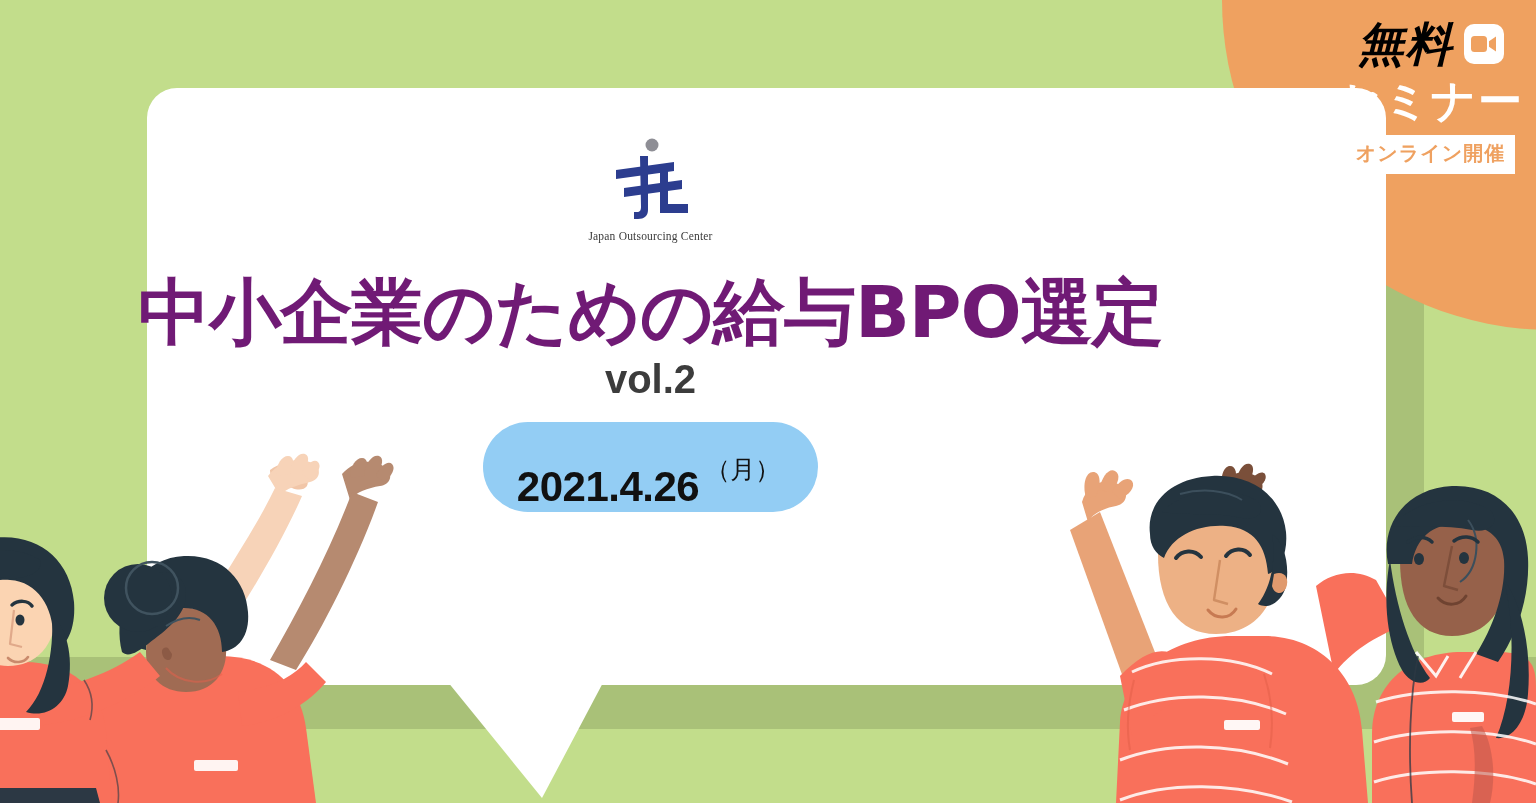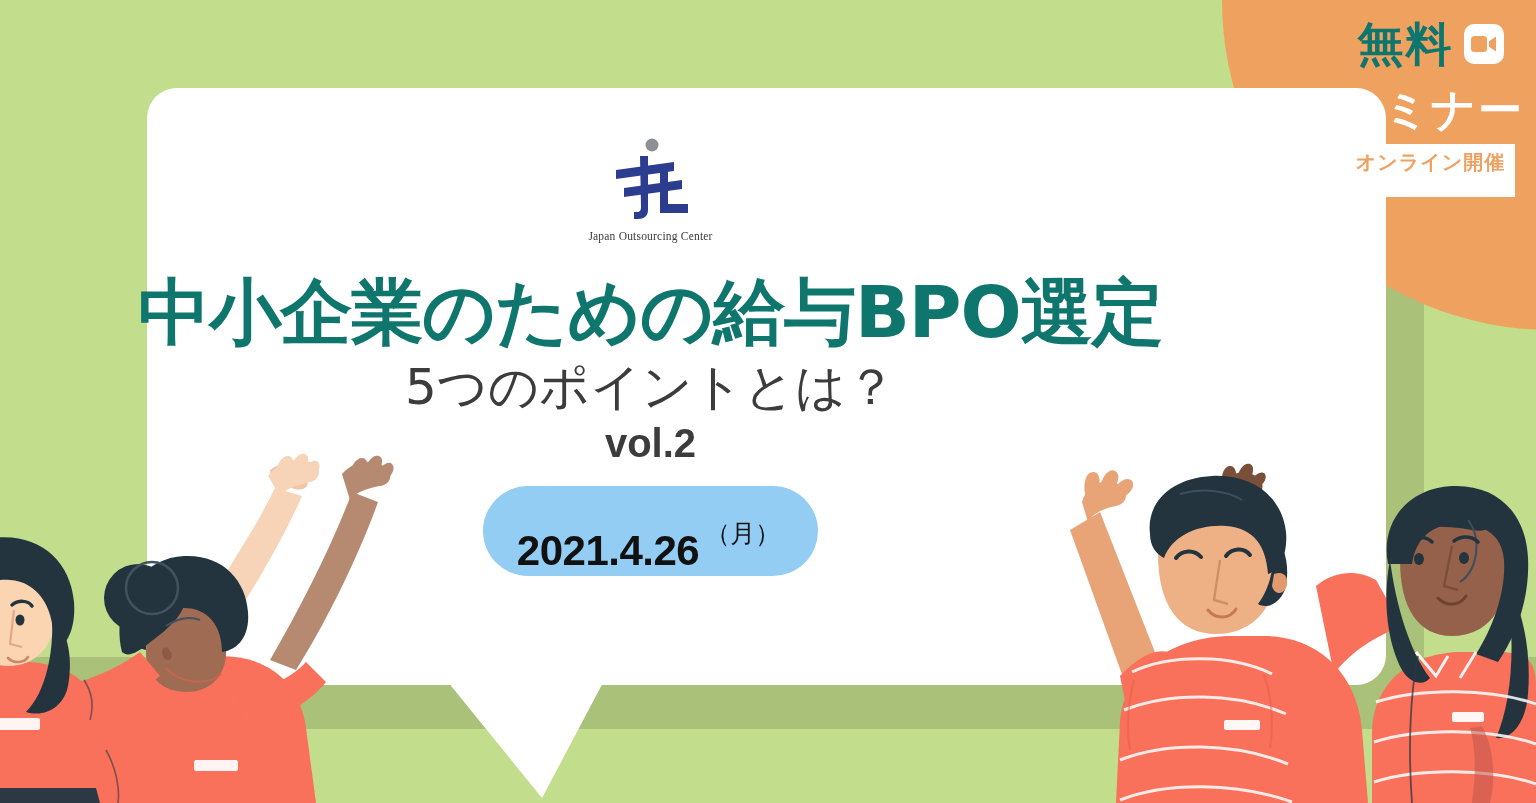--- a/index.html
+++ b/index.html
@@ -27,41 +27,42 @@
     background:#efa160;
   }
 
   
   .badge-block {
     position:absolute; left:1325px; top:18px; width:211px;
     text-align:center; z-index:6;
   }
   .badge-line1 {
     display:flex; align-items:center; justify-content:center; gap:8px;
-    color:#0f766e; font-size:46px; line-height:52px; font-weight:700;
+    color:#000000; font-size:46px; line-height:52px; font-weight:700;
     letter-spacing:2px;
     font-family:"DejaVu Sans","Liberation Sans",sans-serif;
+    font-style:italic;
   }
   .badge-line2 {
     color:#ffffff; font-size:44px; line-height:52px; font-weight:700;
-    letter-spacing:2px; margin-top:14px;
+    letter-spacing:2px; margin-top:5px;
     font-family:"DejaVu Sans","Liberation Sans",sans-serif;
   }
   .cam-icon {
     width:40px; height:40px; border-radius:10px; background:#ffffff;
     display:inline-flex; align-items:center; justify-content:center; flex:0 0 auto;
     margin-left:2px;
   }
   .cam-icon svg { display:block; }
   .badge-pill {
     margin-top:8px;
     background:#ffffff;
     color:#efa160;
     font-size:20px; line-height:30px; font-weight:700;
-    padding:3px 10px 20px;
+    padding:3px 10px 6px;
     letter-spacing:1px;
     font-family:"DejaVu Sans","Liberation Sans",sans-serif;
     display:inline-block;
   }
 
   
   .card {
     position:absolute; left:147px; top:88px;
     width:1239px; height:597px;
     background:#ffffff; border-radius:30px;
@@ -81,21 +82,21 @@
   .logo { margin-top:50px; width:180px; text-align:center; }
   .logo svg { display:block; margin:0 auto; }
   .logo-word {
     margin-top:6px; font-size:11.5px; letter-spacing:.2px;
     color:#3a3a3a; font-family:"Liberation Serif","DejaVu Serif",serif;
     white-space:nowrap;
   }
 
   .title-main {
     margin-top:28px;
-    font-size:72px; line-height:84px; font-weight:700; color:#0f766e;
+    font-size:72px; line-height:84px; font-weight:700; color:#701a75;
     letter-spacing:-1px; white-space:nowrap;
     font-family:"DejaVu Sans","Liberation Sans",sans-serif;
   }
   .title-sub {
     margin-top:2px;
     font-size:50px; line-height:62px; font-weight:400; color:#3c3c3c;
     letter-spacing:0px; white-space:nowrap;
     font-family:"DejaVu Sans","Liberation Sans",sans-serif;
   }
   .title-vol {
@@ -163,21 +164,20 @@
         <path d="M44 18 L52 18 L52 72 C52 78 48 81 42 81 L38 81 L38 74 L41 74 C44 74 45 72 45 69 Z" fill="#2c3d8f"></path>
         <path d="M20 32 L78 24 L78 33 L20 41 Z" fill="#2c3d8f"></path>
         <path d="M28 50 L86 42 L86 51 L28 59 Z" fill="#2c3d8f"></path>
         <path d="M64 30 L72 30 L72 66 L92 66 L92 75 L64 75 Z" fill="#2c3d8f"></path>
         <path d="M38 14 L48 14 L30 78 L20 78 Z" fill="#2c3d8f" opacity="0"></path>
       </svg>
       <div class="logo-word">Japan Outsourcing Center</div>
     </div>
 
     <div class="title-main">中小企業のための給与BPO選定</div>
-    <div class="title-sub">5つのポイントとは？</div>
     <div class="title-vol">vol.2</div>
 
     <div class="date-pill">
       <span class="date-main">2021.4.26</span>
       <span class="date-dow">（月）</span>
     </div>
   </div>
 
   <div class="illus illus-left">
     <svg width="470" height="373" viewBox="0 0 470 373">

